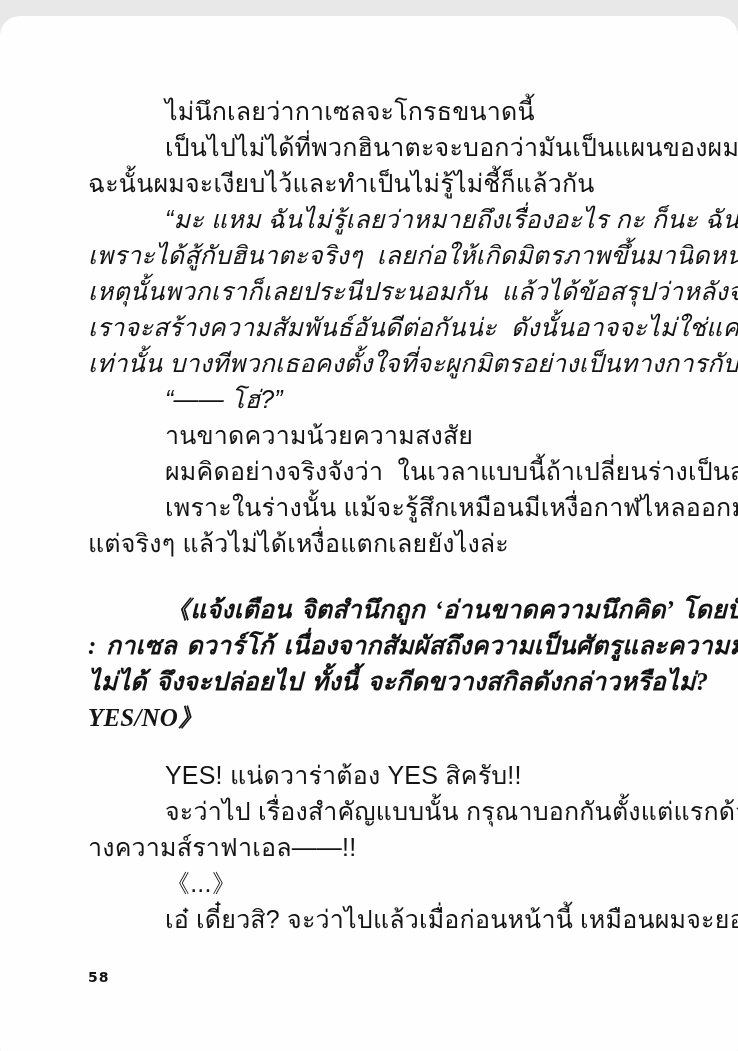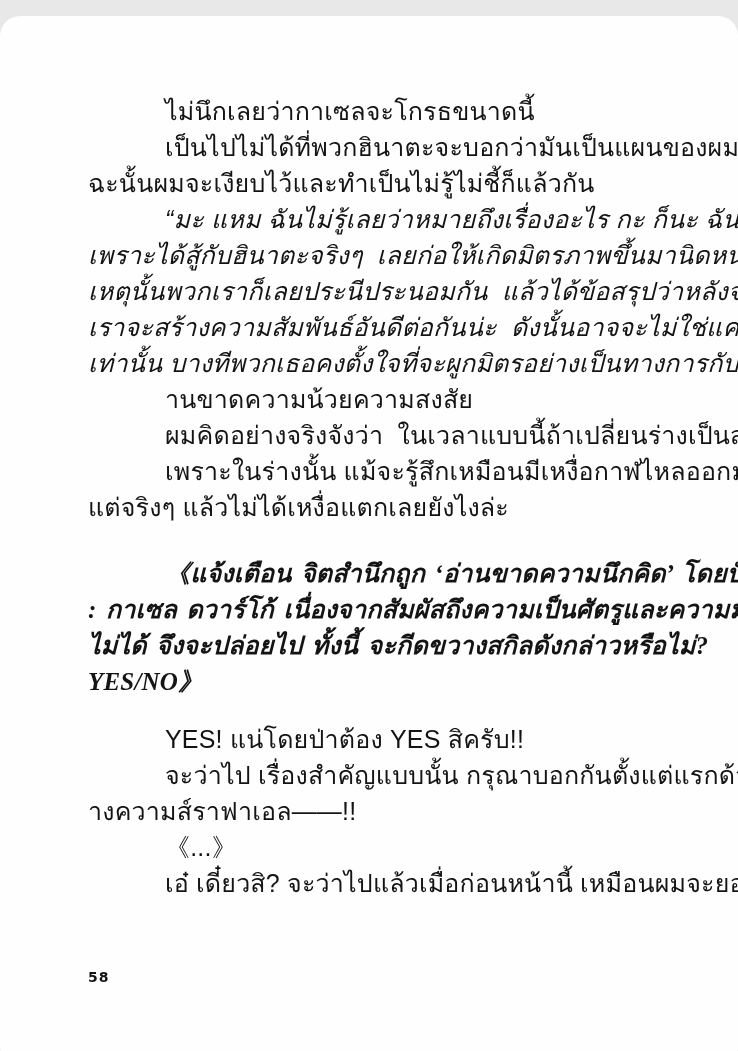--- a/index.html
+++ b/index.html
@@ -54,32 +54,33 @@
     <div class="line indent">ไม่นึกเลยว่ากาเซลจะโกรธขนาดนี้</div>
     <div class="line indent">เป็นไปไม่ได้ที่พวกฮินาตะจะบอกว่ามันเป็นแผนของผม  เพราะ</div>
     <div class="line">ฉะนั้นผมจะเงียบไว้และทำเป็นไม่รู้ไม่ชี้ก็แล้วกัน</div>
 
     <div class="line indent italic">“มะ แหม ฉันไม่รู้เลยว่าหมายถึงเรื่องอะไร กะ ก็นะ ฉันคิดว่า</div>
     <div class="line italic">เพราะได้สู้กับฮินาตะจริงๆ  เลยก่อให้เกิดมิตรภาพขึ้นมานิดหน่อยด้วย</div>
     <div class="line italic">เหตุนั้นพวกเราก็เลยประนีประนอมกัน  แล้วได้ข้อสรุปว่าหลังจากนี้พวก</div>
     <div class="line italic">เราจะสร้างความสัมพันธ์อันดีต่อกันน่ะ  ดังนั้นอาจจะไม่ใช่แค่กับพวกเรา</div>
     <div class="line italic">เท่านั้น บางทีพวกเธอคงตั้งใจที่จะผูกมิตรอย่างเป็นทางการกับพวกกาเซล</div>
 
+    <div class="line indent italic">“—— โฮ่?”</div>
 
     <div class="line indent">านขาดความน้วยความสงสัย</div>
     <div class="line indent">ผมคิดอย่างจริงจังว่า  ในเวลาแบบนี้ถ้าเปลี่ยนร่างเป็นสไลม์</div>
     <div class="line indent">เพราะในร่างนั้น แม้จะรู้สึกเหมือนมีเหงื่อกาฬไหลออกมาก็ตาม</div>
     <div class="line">แต่จริงๆ แล้วไม่ได้เหงื่อแตกเลยยังไงล่ะ</div>
 
     <div class="line indent sys gap-lg">《แจ้งเตือน จิตสำนึกถูก ‘อ่านขาดความนึกคิด’ โดยปัจเจกนาม</div>
     <div class="line sys">: กาเซล ดวาร์โก้ เนื่องจากสัมผัสถึงความเป็นศัตรูและความมุ่งร้าย</div>
     <div class="line sys">ไม่ได้ จึงจะปล่อยไป ทั้งนี้ จะกีดขวางสกิลดังกล่าวหรือไม่?</div>
     <div class="line sys right">YES/NO》</div>
 
-    <div class="line indent gap-md">YES! แน่โดยป่าต้อง YES สิครับ!!</div>
+    <div class="line indent gap-md">YES! แน่ดวาร่าต้อง YES สิครับ!!</div>
     <div class="line indent">จะว่าไป เรื่องสำคัญแบบนั้น กรุณาบอกกันตั้งแต่แรกด้วยสิ</div>
     <div class="line">างความส์ราฟาเอล——!!</div>
     <div class="line indent">《...》</div>
     <div class="line indent">เอ๋ เดี๋ยวสิ? จะว่าไปแล้วเมื่อก่อนหน้านี้ เหมือนผมจะยอมรับว่า</div>
 
   </div>
 
   <div class="page-number">58</div>
 </div>
 

